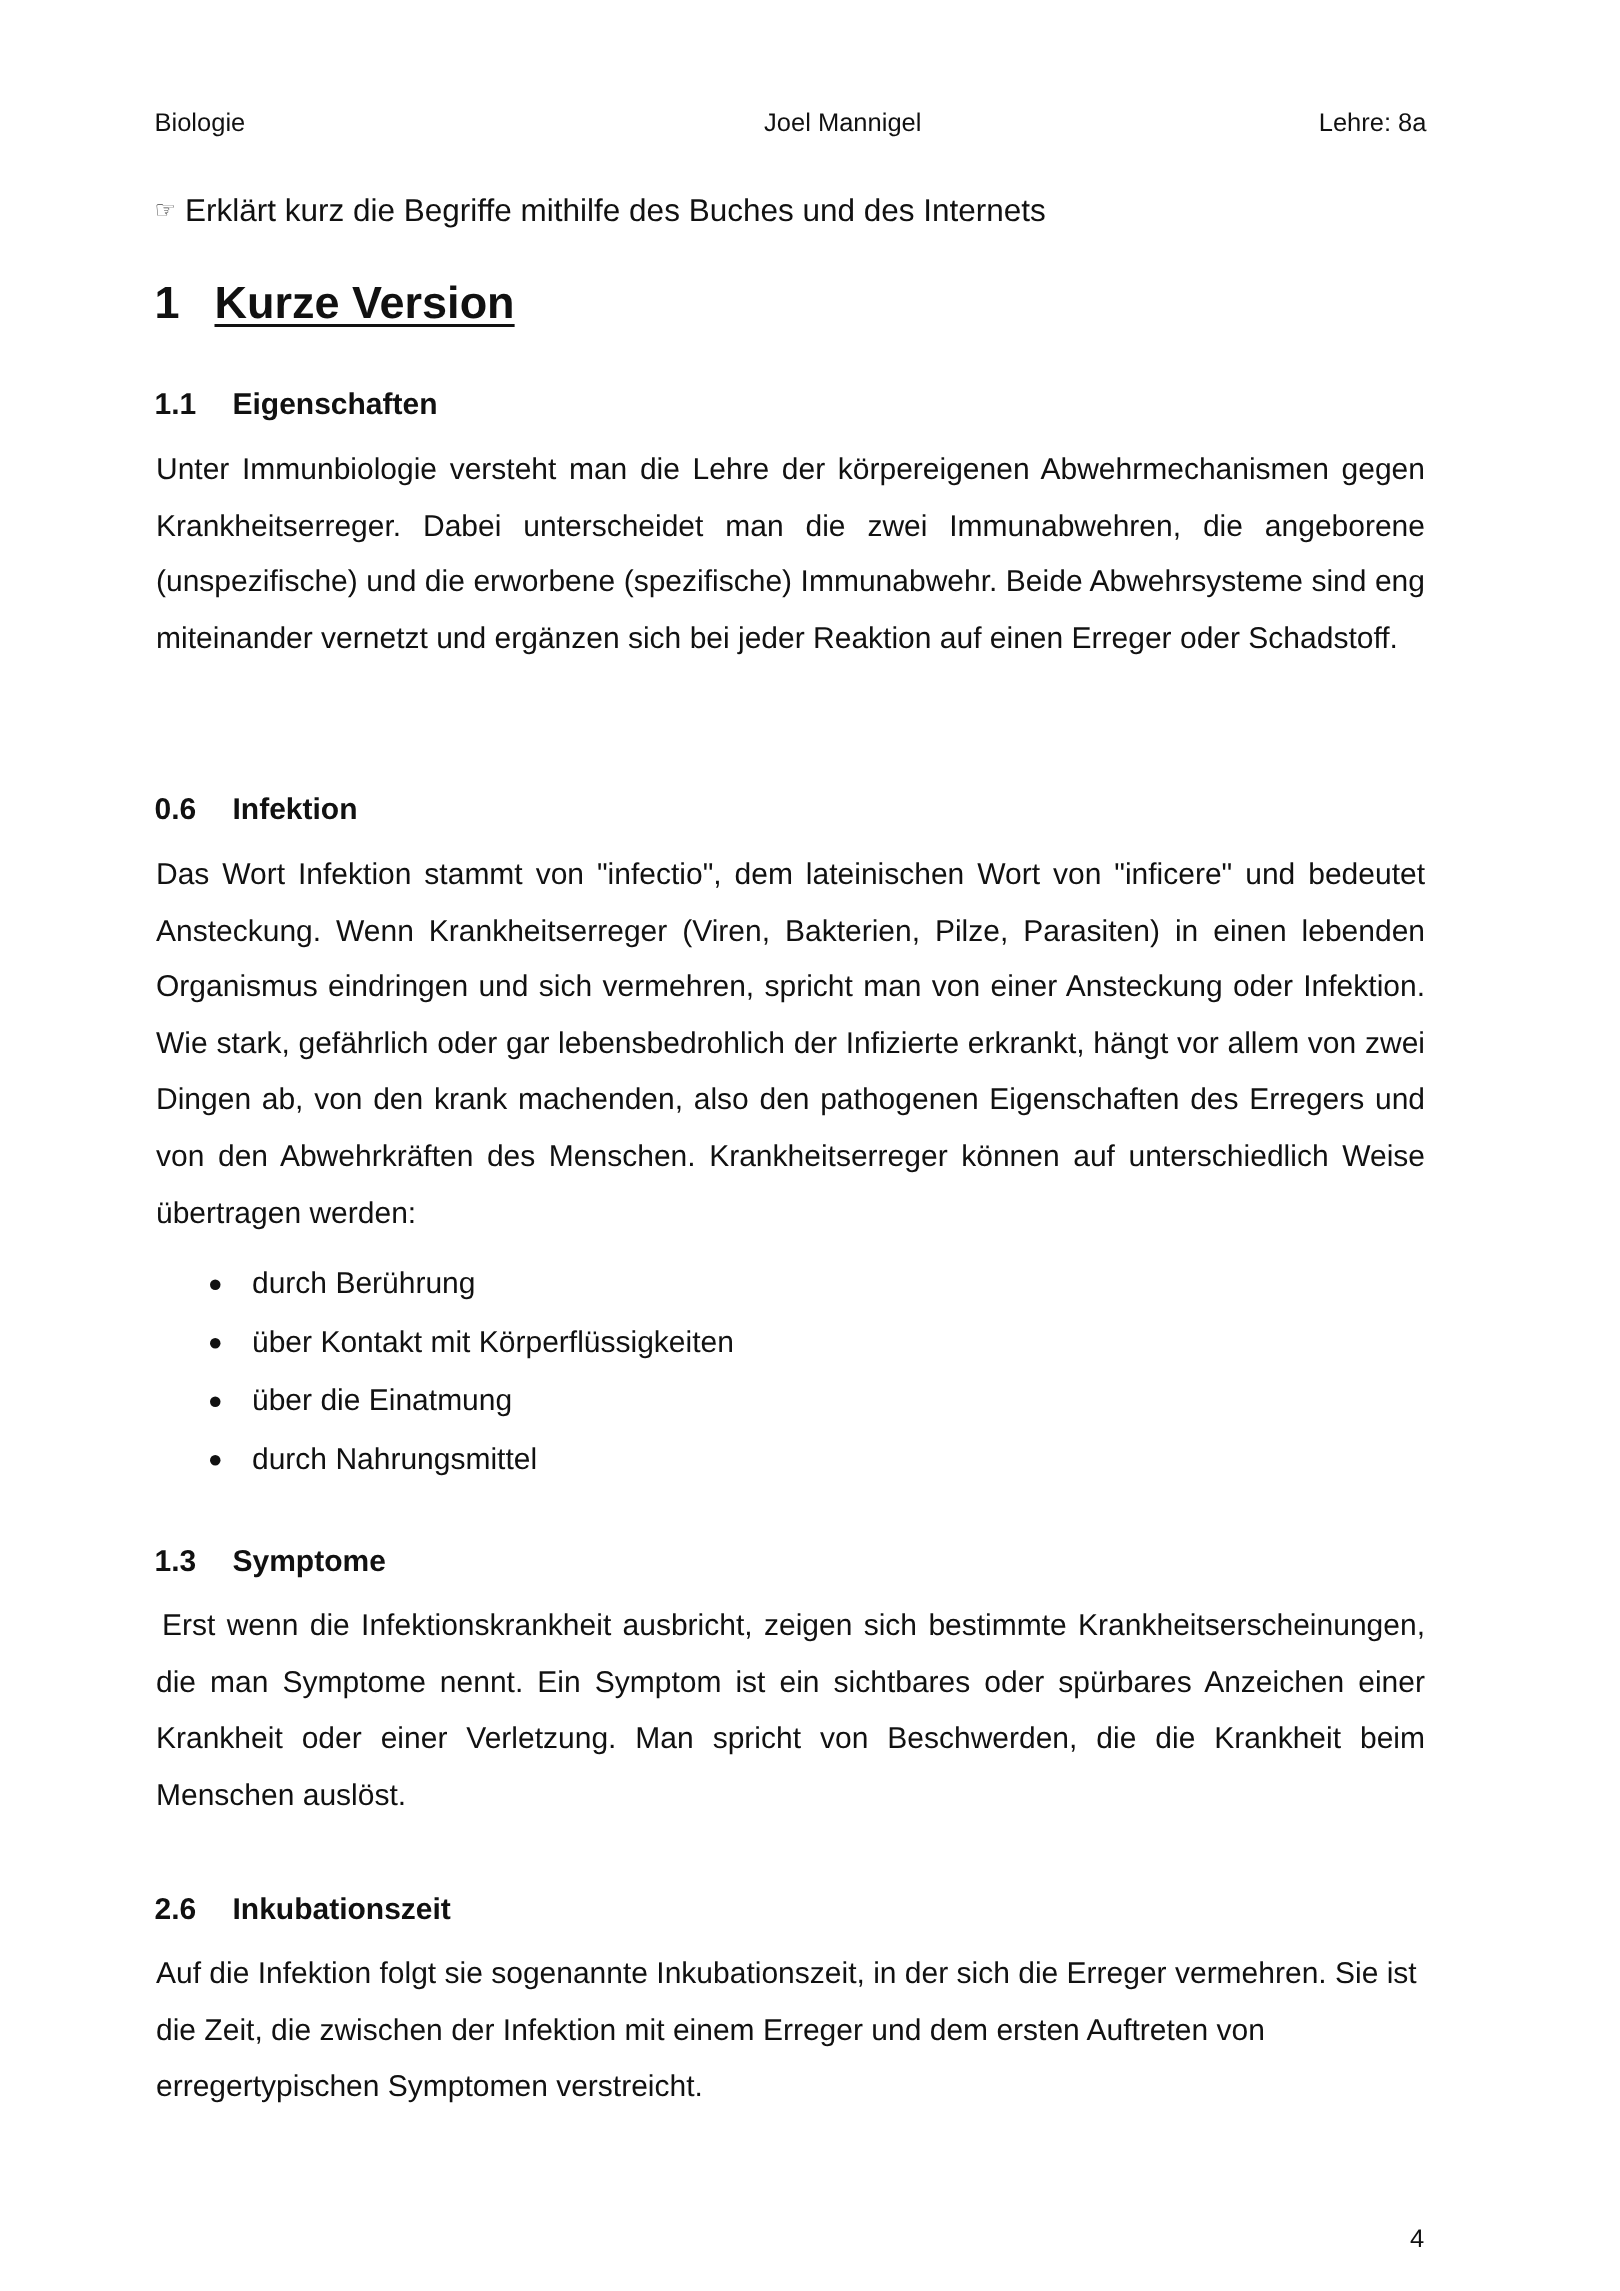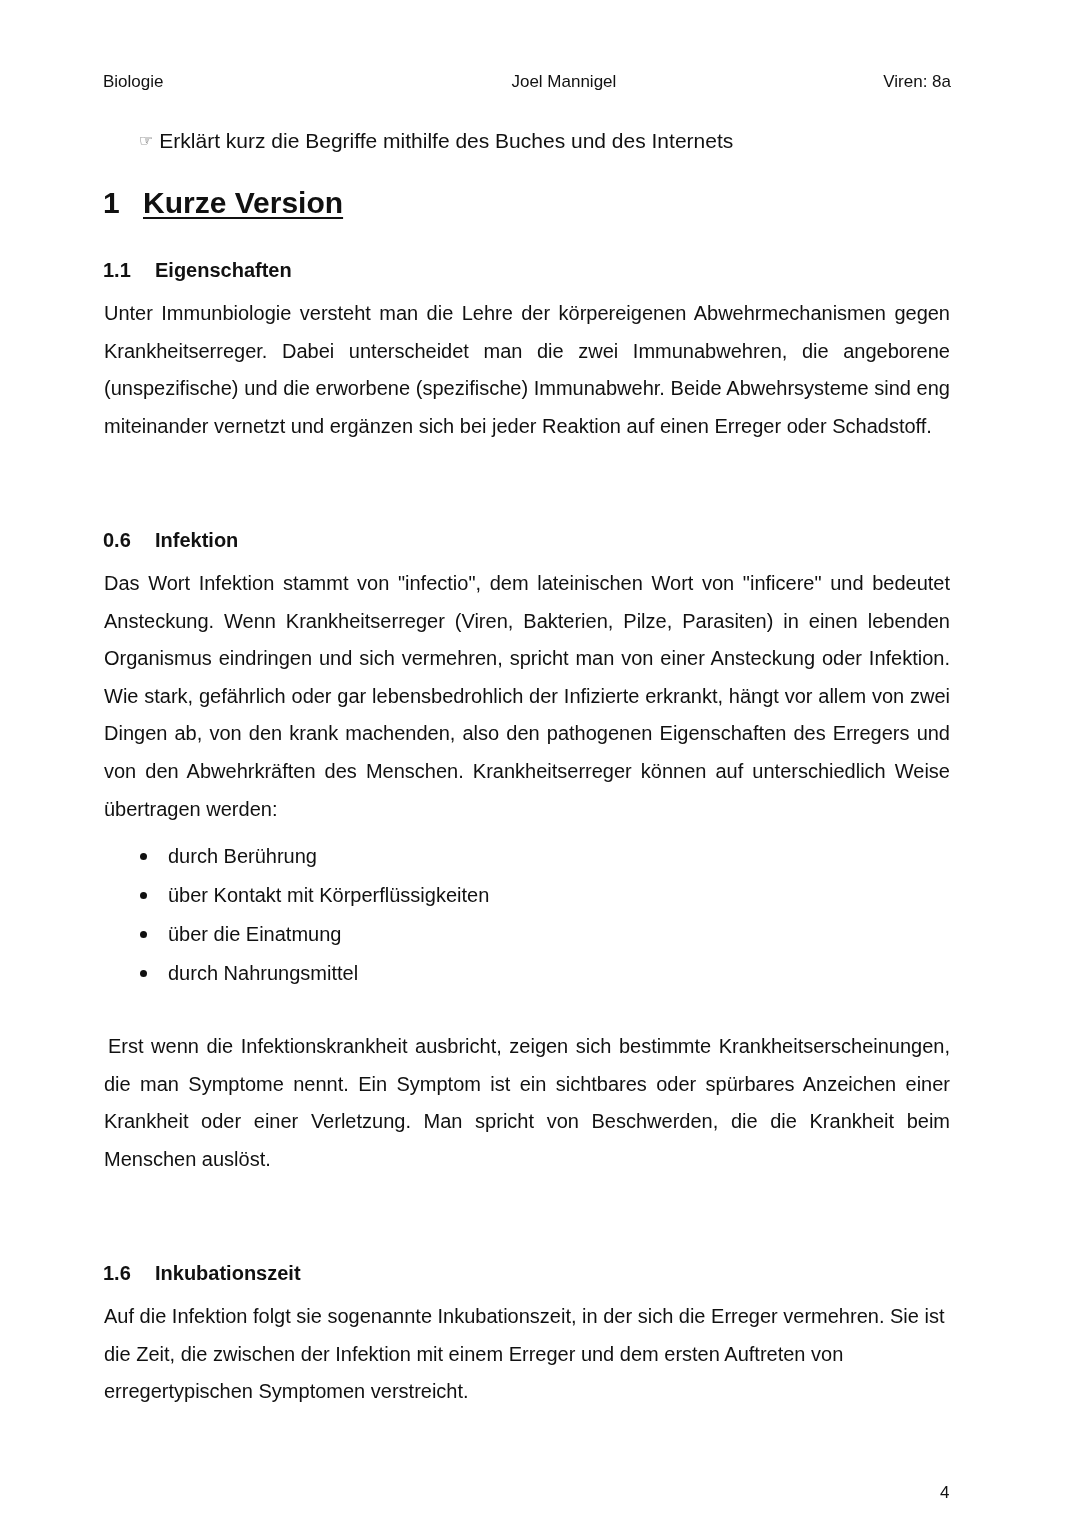--- a/index.html
+++ b/index.html
@@ -6,21 +6,21 @@
     body {
       width: 1080px; height: 1527px; position: relative; overflow: hidden;
       font-family: "Liberation Sans", sans-serif; color: #111111;
     }
     .page-header {
       position: absolute; top: 72px; left: 103px; width: 848px;
       font-size: 17px; display: flex; justify-content: space-between;
     }
     .page-header span { display: inline-block; text-align: center; }
     .instruction {
-      position: absolute; top: 129px; left: 103px; font-size: 21px; margin-left: 36px;
+      position: absolute; top: 129px; left: 103px; font-size: 21px;
     }
     .instruction .hand { font-size: 16px; color: #444; margin-right: 6px; position: relative; top: -2px; }
     .h1 {
       position: absolute; top: 186px; left: 103px; font-size: 30px; font-weight: bold;
     }
     .h1 .num { display: inline-block; width: 40px; }
     .h1 .title { text-decoration: underline; text-underline-offset: 4px; text-decoration-thickness: 2px; }
     .section { position: absolute; left: 103px; width: 848px; }
     .h2 { font-size: 20px; font-weight: bold; height: 38px; line-height: 28px; }
     .h2 .num { display: inline-block; width: 52px; }
@@ -34,21 +34,21 @@
       position: absolute; left: 37px; top: 11px; width: 7px; height: 7px; border-radius: 50%; background: #111;
     }
     .page-number { position: absolute; top: 1483px; left: 940px; font-size: 17px; }
   </style>
 </head>
 <body>
 
 <div class="page-header">
   <span>Biologie</span>
   <span style="margin-left:81px">Joel Mannigel</span>
-  <span>Viren: 8a</span>
+  <span>Lehre: 8a</span>
 </div>
 
 <div class="instruction">
   <span class="hand">☞</span><span>Erklärt kurz die Begriffe mithilfe des Buches und des Internets</span>
 </div>
 
 <div class="h1">
   <span class="num">1</span><span class="title">Kurze Version</span>
 </div>
 
@@ -66,23 +66,26 @@
   <p class="para">Das Wort Infektion stammt von "infectio", dem lateinischen Wort von "inficere" und bedeutet Ansteckung. Wenn Krankheitserreger (Viren, Bakterien, Pilze, Parasiten) in einen lebenden Organismus eindringen und sich vermehren, spricht man von einer Ansteckung oder Infektion. Wie stark, gefährlich oder gar lebensbedrohlich der Infizierte erkrankt, hängt vor allem von zwei Dingen ab, von den krank machenden, also den pathogenen Eigenschaften des Erregers und von den Abwehrkräften des Menschen. Krankheitserreger können auf unterschiedlich Weise übertragen werden:</p>
   <ul class="bullets">
     <li><span class="dot"></span><span>durch Berührung</span></li>
     <li><span class="dot"></span><span>über Kontakt mit Körperflüssigkeiten</span></li>
     <li><span class="dot"></span><span>über die Einatmung</span></li>
     <li><span class="dot"></span><span>durch Nahrungsmittel</span></li>
   </ul>
 </div>
 
 <div class="section" style="top:1027px">
+  <div class="h2">
+    <span class="num">1.3</span><span>Symptome</span>
+  </div>
   <p class="para first-indent">Erst wenn die Infektionskrankheit ausbricht, zeigen sich bestimmte Krankheitserscheinungen, die man Symptome nennt. Ein Symptom ist ein sichtbares oder spürbares Anzeichen einer Krankheit oder einer Verletzung. Man spricht von Beschwerden, die die Krankheit beim Menschen auslöst.</p>
 </div>
 
 <div class="section" style="top:1259px">
   <div class="h2">
-    <span class="num">1.6</span><span>Inkubationszeit</span>
+    <span class="num">2.6</span><span>Inkubationszeit</span>
   </div>
   <p class="para" style="text-align:left">Auf die Infektion folgt sie sogenannte Inkubationszeit, in der sich die Erreger vermehren. Sie ist die Zeit, die zwischen der Infektion mit einem Erreger und dem ersten Auftreten von erregertypischen Symptomen verstreicht.</p>
 </div>
 
 <div class="page-number">4</div>
 
 </body></html>

